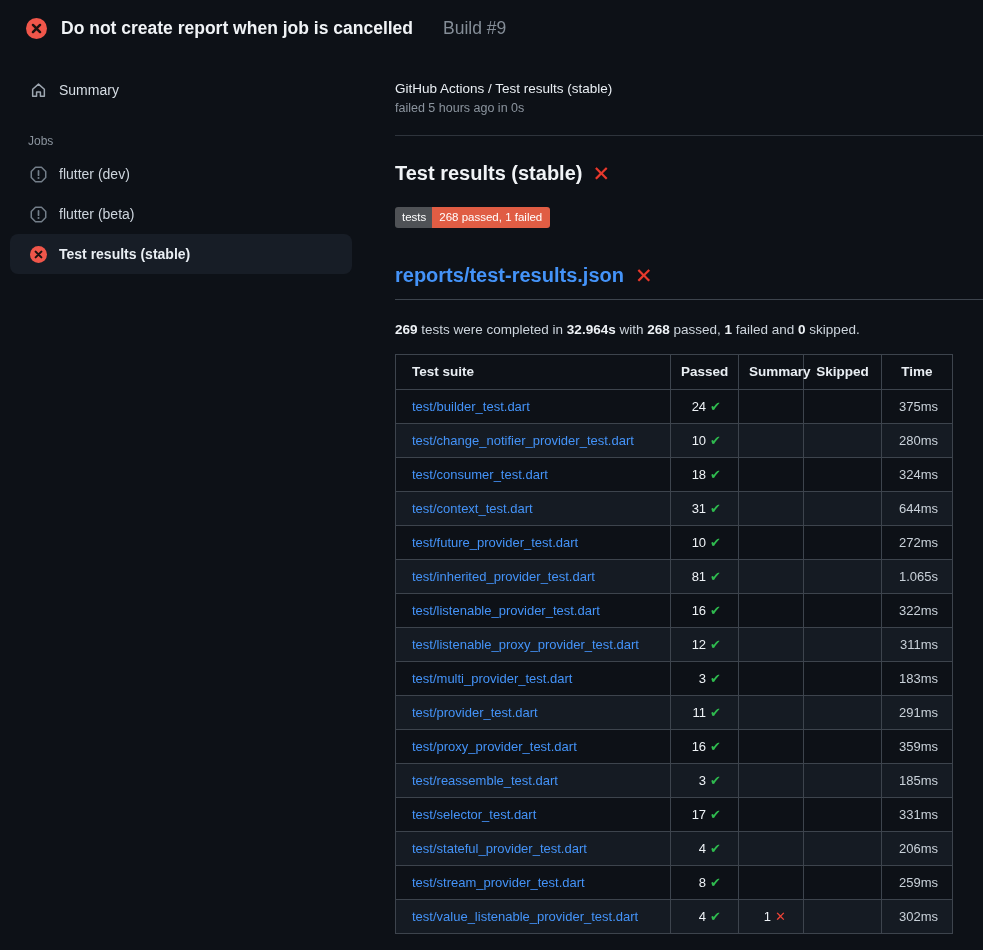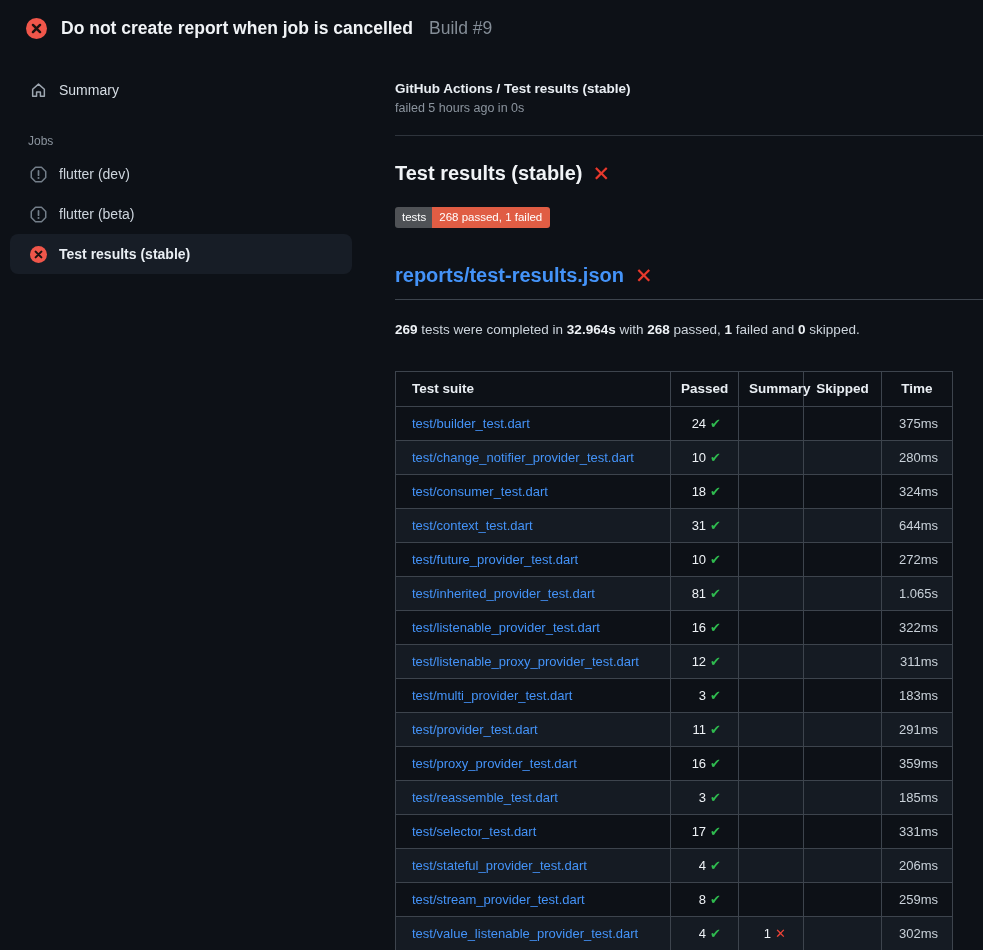--- a/index.html
+++ b/index.html
@@ -16,21 +16,21 @@
     font-family:"Liberation Sans","DejaVu Sans",sans-serif;
     position:relative;
   }
   
   .top-header{
     display:flex;align-items:center;
     padding:18px 0 12px 26px;gap:14px;
   }
   .status-circle{width:21px;height:21px;flex:0 0 auto;display:block;}
   .top-title{font-size:17.5px;font-weight:700;color:#f0f3f6;}
-  .top-build{font-size:17.5px;font-weight:400;color:#848d97;margin-left:2px;}
+  .top-build{font-size:17.5px;font-weight:400;color:#848d97;margin-left:16px;}
   
   .layout{display:flex;align-items:flex-start;}
   .sidebar{width:395px;flex:0 0 auto;padding-top:22px;}
   .main{flex:1;min-width:0;padding-top:30px;}
   
   .side-summary{
     display:flex;align-items:flex-start;gap:12px;
     margin:0 43px 0 10px;padding:9px 0 9px 20px;border-radius:8px;
     font-size:14px;color:#d6dde4;cursor:pointer;
   }
@@ -40,21 +40,21 @@
   }
   .side-item{
     display:flex;align-items:center;gap:12px;
     margin:0 43px 0 10px;padding:10px 0 10px 20px;border-radius:8px;
     font-size:14px;color:#cdd5dd;cursor:pointer;min-height:40px;
   }
   .side-item .icn{width:17px;height:17px;display:block;flex:0 0 auto;}
   .side-item.selected{background:var(--selected-bg);font-weight:700;color:#e9eef3;}
   .icn.gray{color:#747f8a;}
   
-  .breadcrumb{font-size:13.5px;font-weight:700;color:#e9eef3;}
+  .breadcrumb{font-size:13.5px;font-weight:400;color:#e9eef3;}
   .run-meta{font-size:12.5px;color:var(--muted);margin-top:5px;}
   .hr{border-bottom:1px solid var(--divider);margin-top:20px;}
   h2.sec-title{
     font-size:20px;font-weight:700;color:#f0f3f6;margin-top:26px;
     display:flex;align-items:center;gap:10px;
   }
   .x-mark{
     color:var(--x-red);font-weight:700;font-size:21px;line-height:1;
     text-shadow:0 0 1px #5c130d;
   }
@@ -63,21 +63,21 @@
   .badge .b-value{background:var(--badge-value-bg);color:#fff;padding:5px 8px 4px 7px;}
   h2.report-title{
     margin-top:36px;padding-bottom:12px;border-bottom:1px solid var(--border);
     font-size:20px;font-weight:700;color:var(--link);
     display:flex;align-items:center;gap:11px;
   }
   .summary-line{margin-top:22px;font-size:13.5px;color:#cdd5dd;}
   .summary-line b{color:#eef2f6;}
   
   table.results{
-    margin-top:34px;width:557px;table-layout:fixed;
+    margin-top:17px;width:557px;table-layout:fixed;
     border-collapse:collapse;font-size:13px;
   }
   .results th,.results td{border:1px solid var(--border);}
   .results th{
     height:35px;font-weight:700;color:#e9eef3;font-size:13.5px;
     text-align:center;padding:0 10px;
   }
   .results th.c-suite{text-align:left;padding-left:16px;}
   .results td{height:34px;padding:0 10px;color:#c9d1d9;}
   .results td.c-suite{padding-left:16px;}

